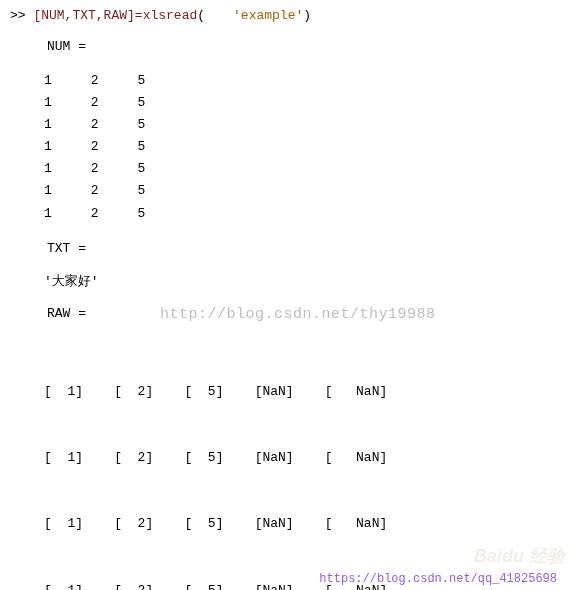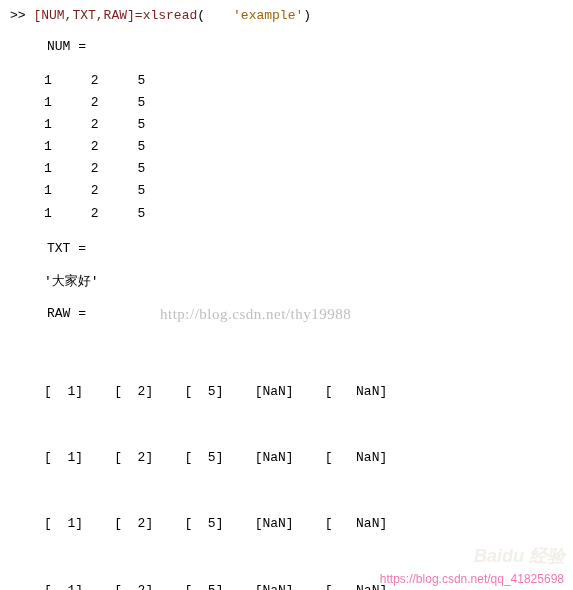--- a/index.html
+++ b/index.html
@@ -20,44 +20,44 @@
     .paren { color: #000; }
     .string { color: #a16207; margin-left: 28px; }
     .var-label { margin-bottom: 16px; margin-top: 16px; margin-left: 37px; }
     .matrix { margin-left: 34px; line-height: 1.7; margin-bottom: 16px; }
     .matrix-row { white-space: pre; }
     .ixi-val { margin-left: 34px; margin-top: 16px; margin-bottom: 0; }
     .raw-matrix { margin-left: 34px; line-height: 1.7; white-space: pre; }
     .watermark-center {
       position: absolute;
       color: #bfbfbf;
-      font-family: Liberation Serif, serif;
+      font-family: Liberation Mono, monospace;
       font-size: 15px;
       letter-spacing: 0.5px;
       pointer-events: none;
     }
     .wm1 { left: 160px; top: 306px; }
     .watermark-baidu {
       position: absolute;
       right: 8px;
       bottom: 22px;
       color: #e8e2d8;
       font-family: Arial, sans-serif;
       font-size: 18px;
       font-style: italic;
       font-weight: bold;
       pointer-events: none;
       opacity: 0.55;
     }
     .watermark-csdn {
       position: absolute;
-      right: 9px;
+      right: 16px;
       bottom: 4px;
-      color: #ec4899;
-      font-family: Liberation Sans, sans-serif;
+      color: #6d28d9;
+      font-family: Liberation Mono, monospace;
       font-size: 12px;
       pointer-events: none;
       opacity: 0.75;
     }
   </style>
 </head>
 <body>
 
 <div class="command-line">
   <span class="prompt">&gt;&gt; </span><span class="func">[NUM,TXT,RAW]=</span><span class="func">xlsread</span><span class="paren">(</span><span class="string">'example'</span><span class="paren">)</span>

